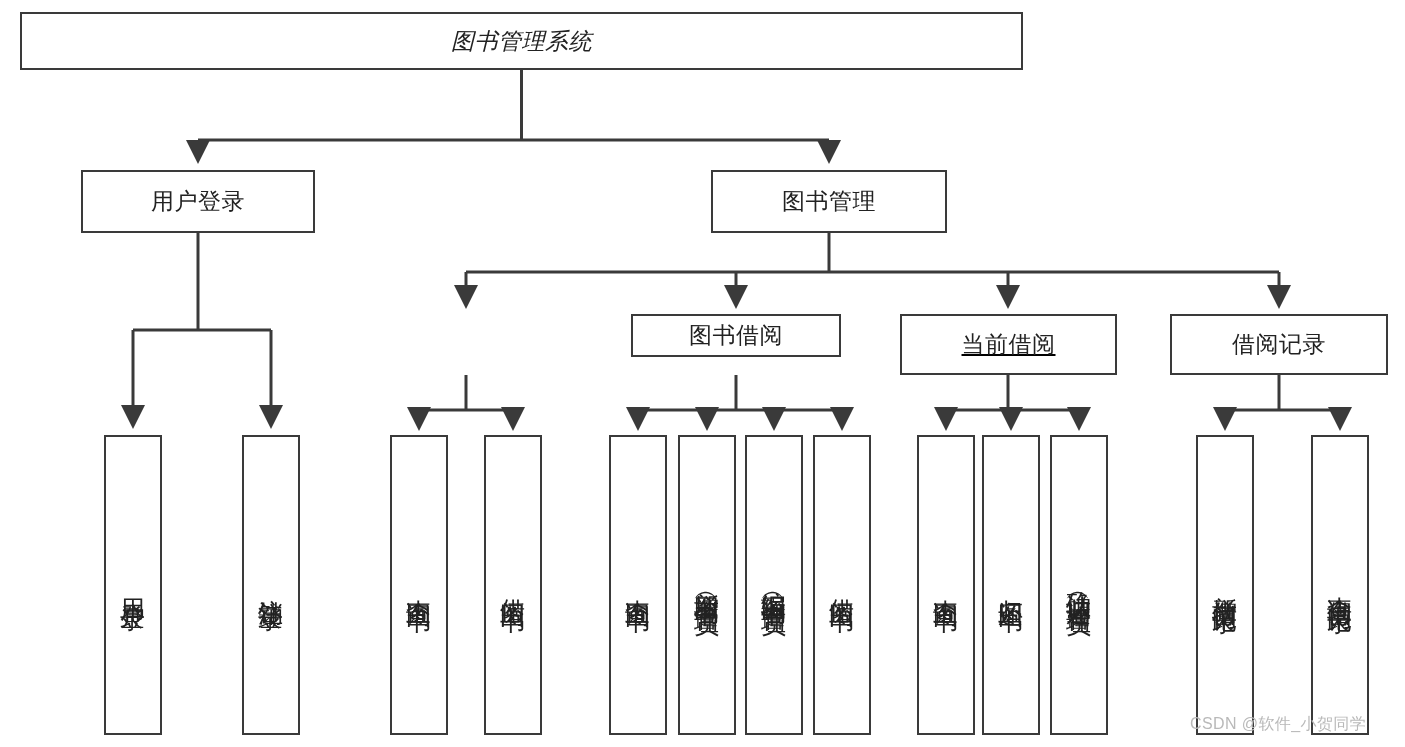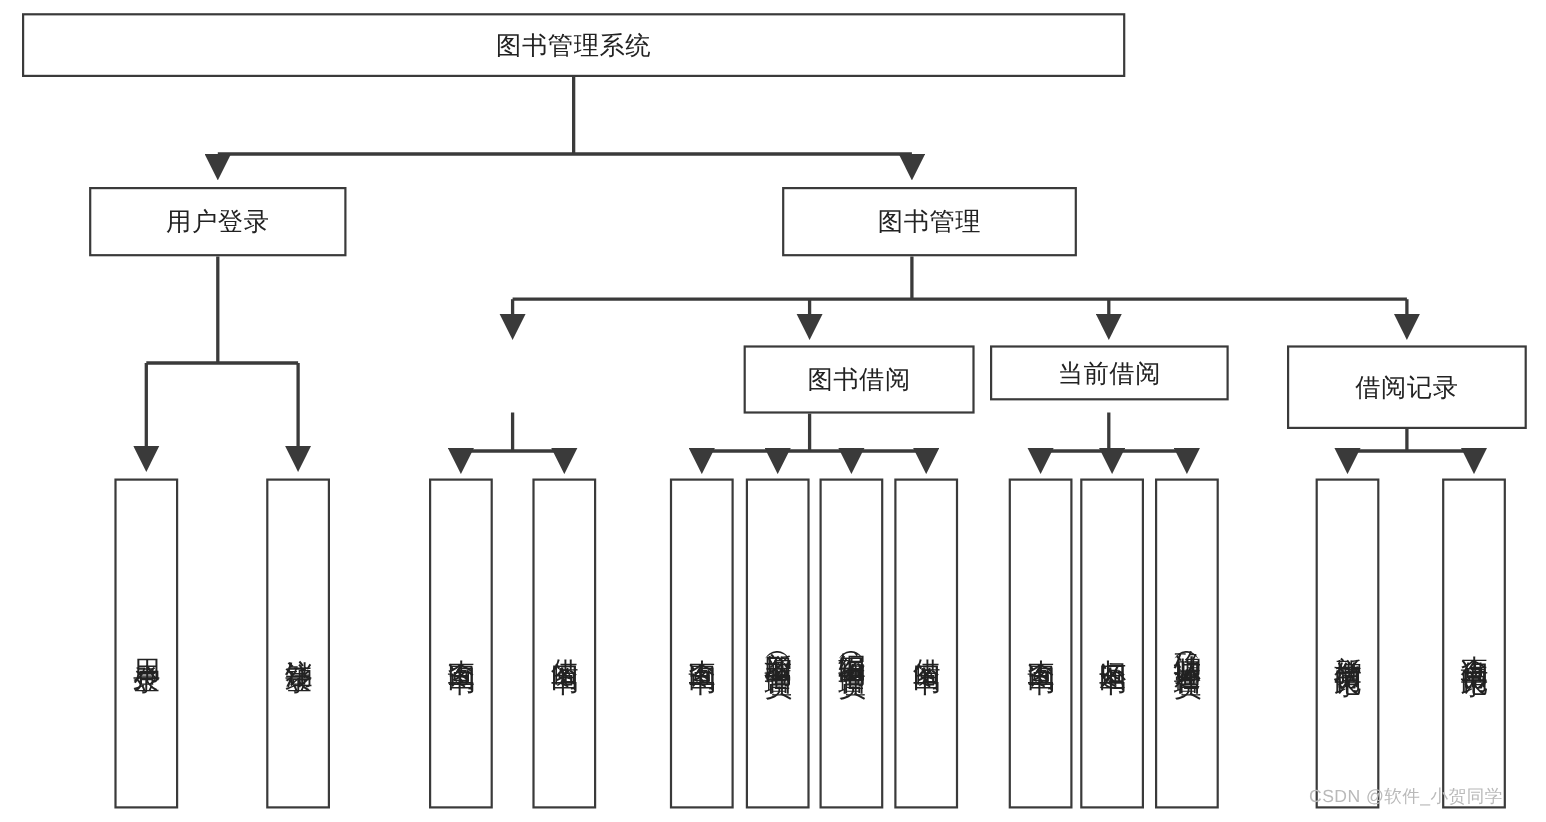--- a/index.html
+++ b/index.html
@@ -118,38 +118,38 @@
       <path d="M 1011 410 L 1011 427" marker-end="url(#arrow)"></path>
       <path d="M 1079 410 L 1079 427" marker-end="url(#arrow)"></path>
 
       <path d="M 1279 375 L 1279 410"></path>
       <path d="M 1225 410 L 1340 410"></path>
       <path d="M 1225 410 L 1225 427" marker-end="url(#arrow)"></path>
       <path d="M 1340 410 L 1340 427" marker-end="url(#arrow)"></path>
     </g>
   </svg>
 
-  <div class="node" style="left:20px; top:12px; width:1003px; height:58px;">
+  <div class="node" style="left:20px; top:12px; width:1003px; height:58px;font-style:italic;">
     <span class="label">图书管理系统</span>
   </div>
 
   <div class="node" style="left:81px; top:170px; width:234px; height:63px;">
     <span class="label">用户登录</span>
   </div>
-  <div class="node" style="left:711px; top:170px; width:268px; height:63px;">
+  <div class="node" style="left:711px; top:170px; width:236px; height:63px;">
     <span class="label">图书管理</span>
   </div>
 
-  <div class="node" style="left:631px; top:314px; width:210px; height:62px;margin-left:45px;">
+  <div class="node" style="left:631px; top:314px; width:210px; height:43px;">
     <span class="label">图书借阅</span>
   </div>
-  <div class="node" style="left:900px; top:314px; width:217px; height:50px;">
+  <div class="node" style="left:900px; top:314px; width:217px; height:61px;text-decoration:underline;">
     <span class="label">当前借阅</span>
   </div>
-  <div class="node" style="left:1170px; top:314px; width:218px; height:76px;">
+  <div class="node" style="left:1170px; top:314px; width:218px; height:61px;">
     <span class="label">借阅记录</span>
   </div>
 
   <div class="node vertical" style="left:104px; top:435px; width:58px; height:300px;">
     <span class="label">用户登录</span>
   </div>
   <div class="node vertical" style="left:242px; top:435px; width:58px; height:300px;">
     <span class="label">注销登录</span>
   </div>
   <div class="node vertical" style="left:390px; top:435px; width:58px; height:300px;">

